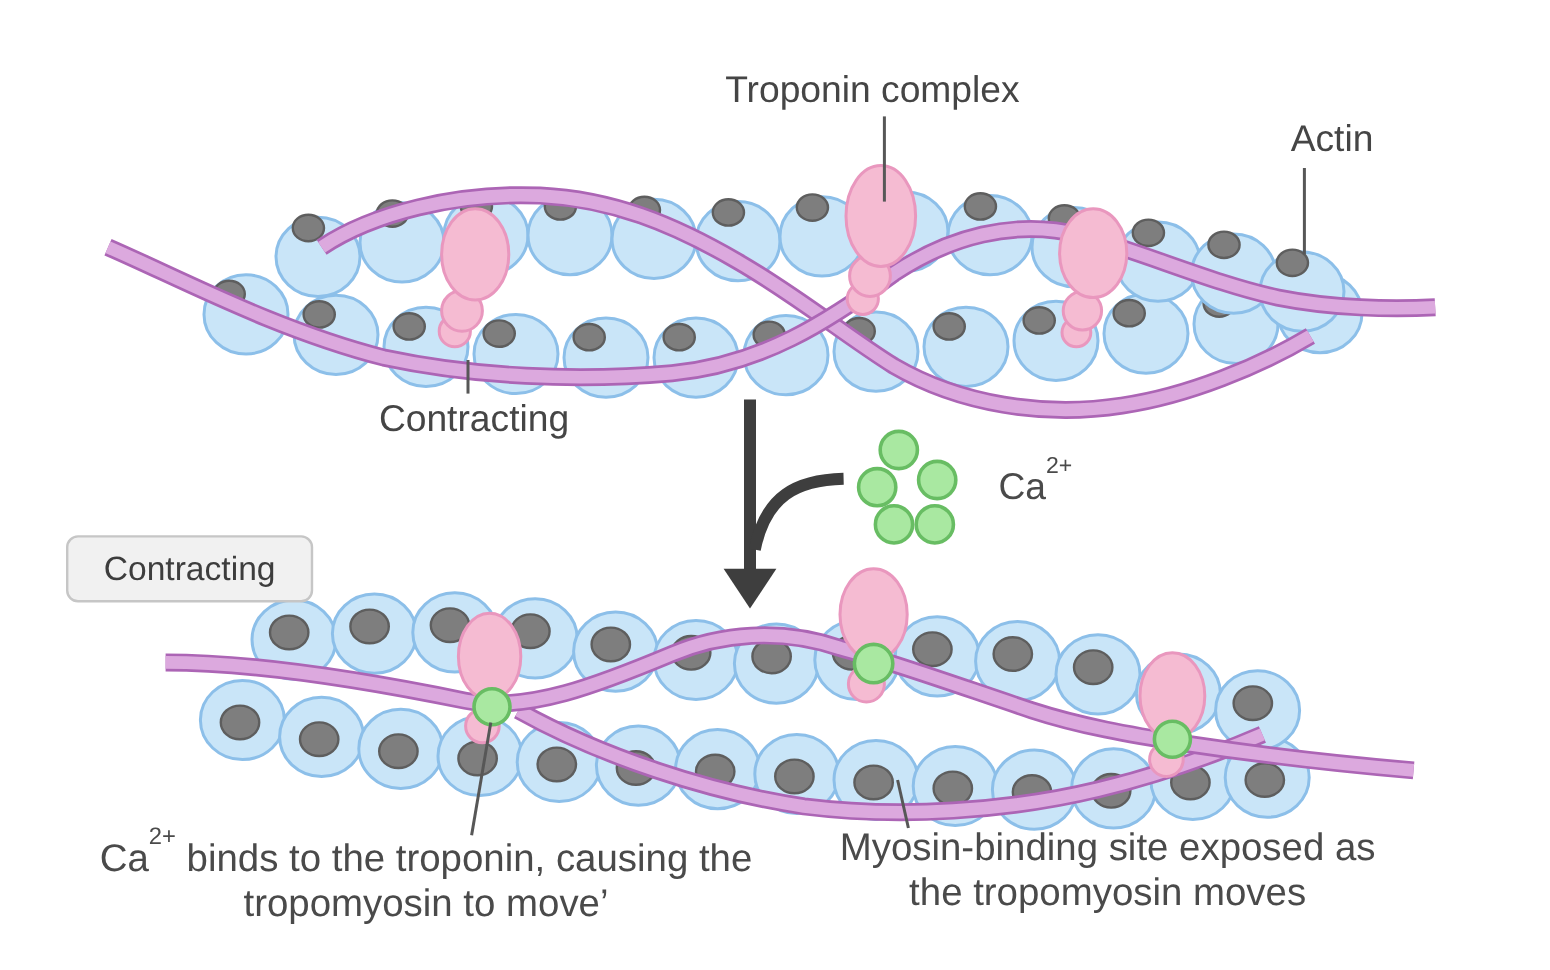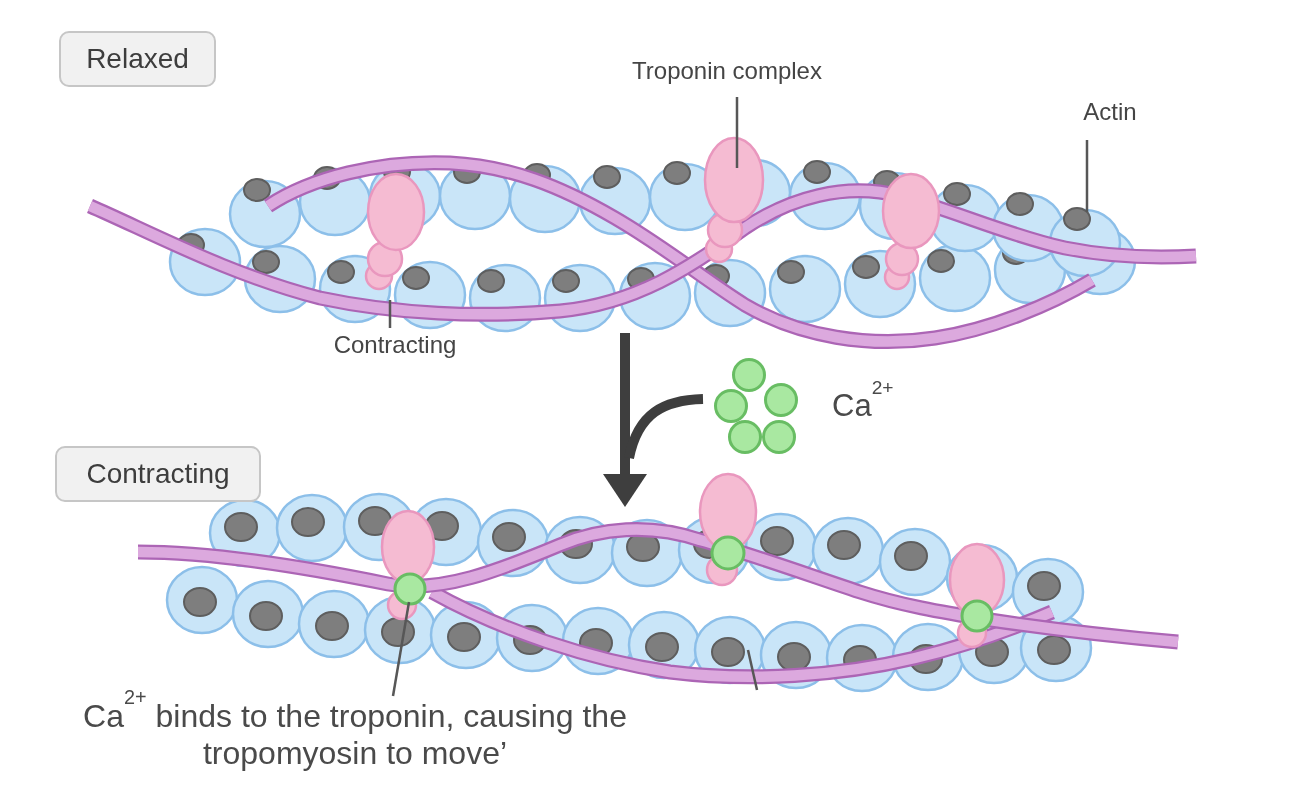--- a/index.html
+++ b/index.html
@@ -18,21 +18,21 @@
   }
   .diagram-svg{position:absolute;left:0;top:0;}
   .overlay{position:absolute; white-space:nowrap;}
   .badge{
     position:absolute; display:flex; align-items:center; justify-content:center;
     background:var(--badge-bg); border:2px solid var(--badge-border);
     border-radius:10px; font-size:28px; color:#3D3D3D;
   }
   .badge-relaxed{left:59px; top:31px; width:153px; height:52px;}
   .badge-contracting{left:55px; top:446px; width:202px; height:52px;}
-  .lbl{font-size:24px; text-align:center; color:var(--text);}
+  .lbl{font-size:31px; text-align:center; color:var(--text);}
   .lbl-troponin{left:577px; top:57px; width:300px;}
   .lbl-actin{left:1060px; top:98px; width:100px;}
   .lbl-tropomyosin{left:283px; top:331px; width:224px;}
   .ca-ion-label{left:812px; top:388px; font-size:31px; color:#4A4A4A;margin-left:20px;}
   sup.s{font-size:0.62em; position:relative; top:-0.55em; letter-spacing:0;}
   .caption{
     position:absolute; font-size:32px; line-height:37px; text-align:center;
     color:#4A4A4A; white-space:normal;
   }
   .caption-left{left:75px; top:690px; width:560px;}
@@ -345,36 +345,37 @@
       <circle class="calcium" cx="779" cy="437" r="15.5"></circle>
     </g>
 
     <line class="pointer" x1="737" y1="97" x2="737" y2="168"></line>
     <line class="pointer" x1="1087" y1="140" x2="1087" y2="212"></line>
     <line class="pointer" x1="390" y1="300" x2="390" y2="328"></line>
     <line class="pointer" x1="409" y1="602" x2="393" y2="696"></line>
     <line class="pointer" x1="748" y1="650" x2="757" y2="690"></line>
   </svg>
 
-  <div class="badge badge-relaxed">
-    <span>Relaxed</span>
-  </div>
 
   <div class="badge badge-contracting">
     <span>Contracting</span>
   </div>
 
   <div class="overlay lbl lbl-troponin">Troponin complex</div>
 
   <div class="overlay lbl lbl-actin">Actin</div>
 
   <div class="overlay lbl lbl-tropomyosin">Contracting</div>
 
   <div class="overlay ca-ion-label">
     <span>Ca</span><sup class="s">2+</sup>
   </div>
 
   <div class="caption caption-left">
     <span>Ca</span><sup class="s">2+</sup><span> binds to the troponin, causing the</span><br>
     <span>tropomyosin to move’</span>
   </div>
 
+  <div class="caption caption-right">
+    <span>Myosin-binding site exposed as</span><br>
+    <span>the tropomyosin moves</span>
+  </div>
 </div>
 
 </body></html>

